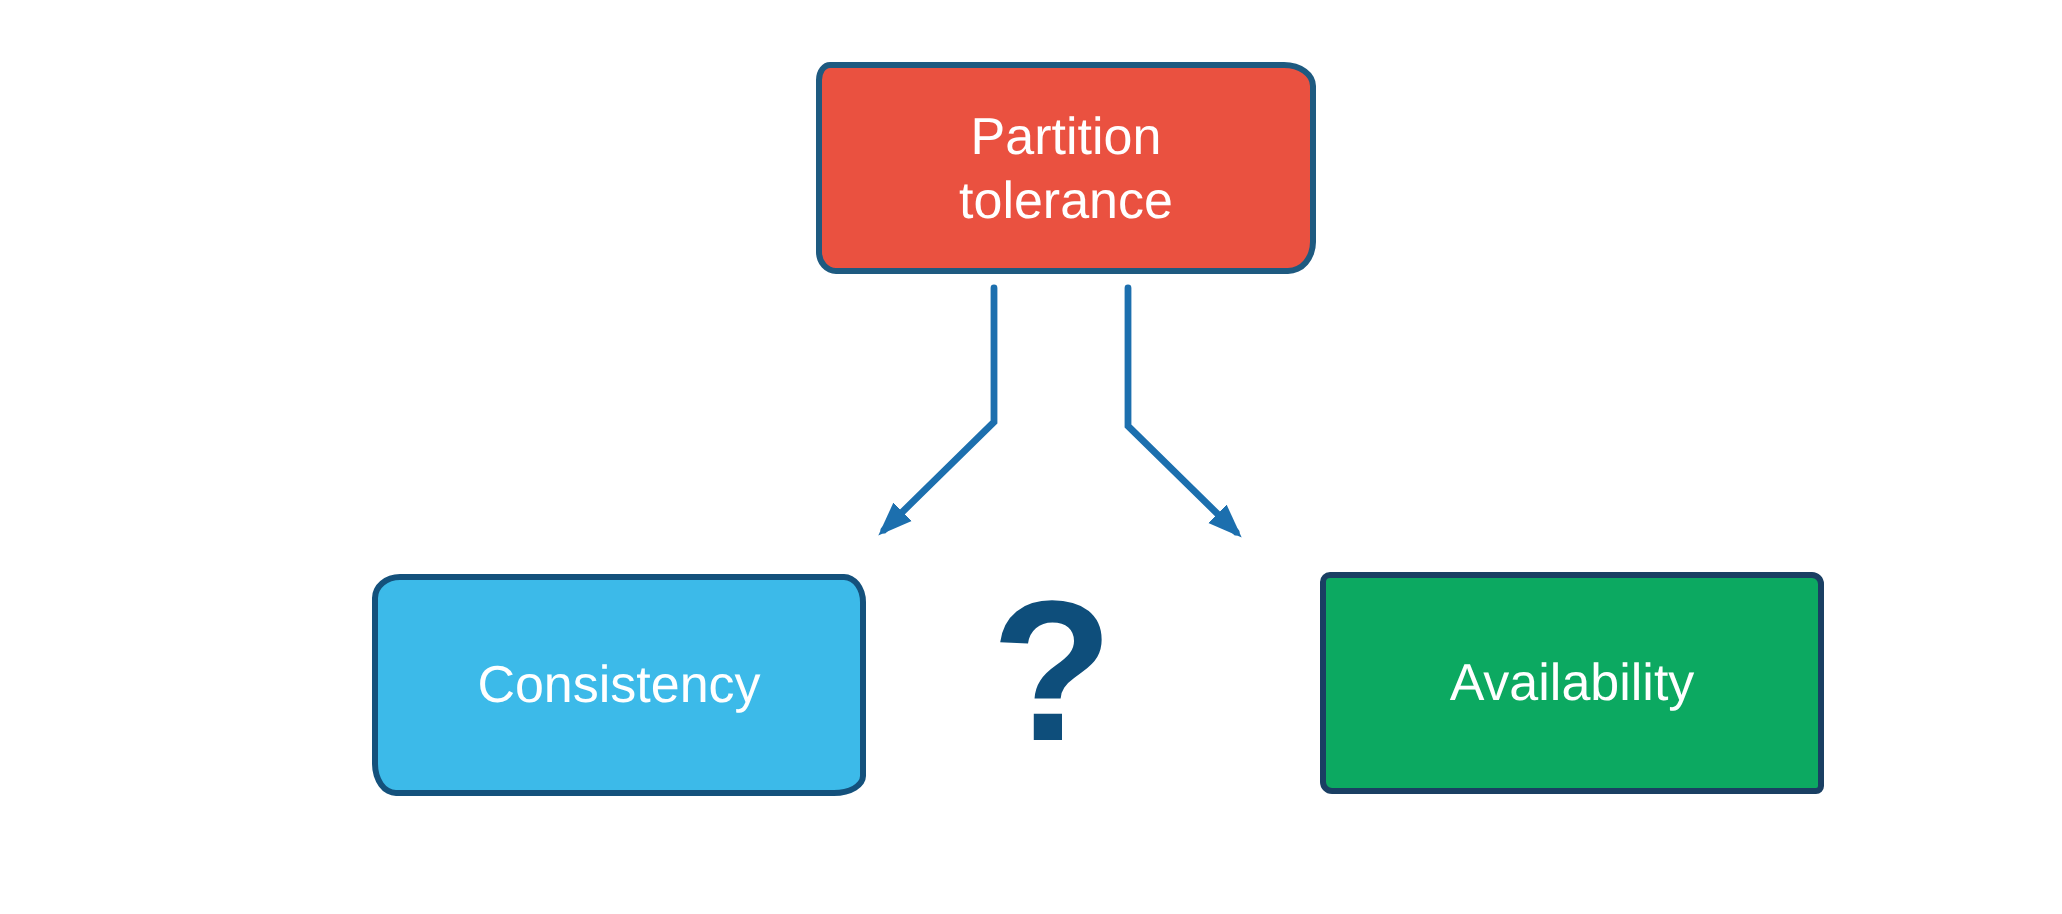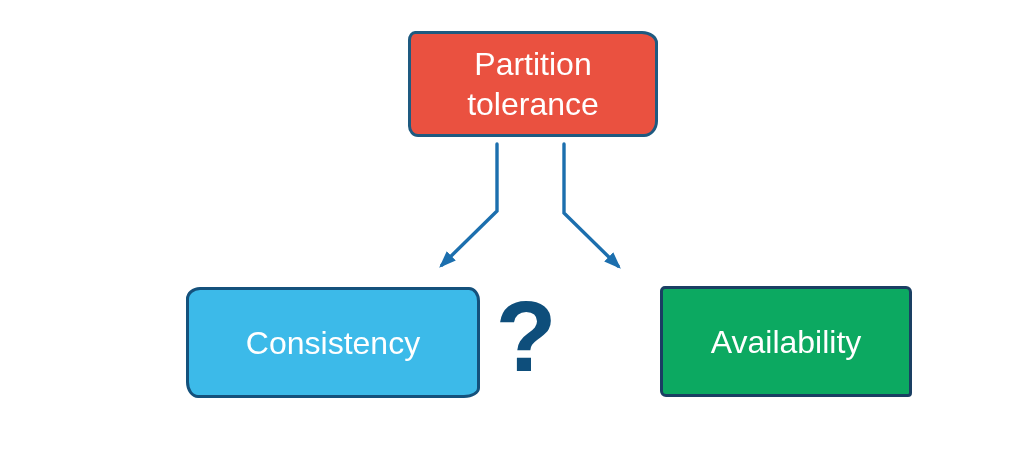--- a/index.html
+++ b/index.html
@@ -26,34 +26,34 @@
     stroke-linejoin: miter;
   }
   #ah polygon { fill: var(--arrow, #1c6fae); }
   .node {
     position: absolute;
     display: flex;
     align-items: center;
     justify-content: center;
     text-align: center;
     color: var(--text, #ffffff);
-    font-size: 32px;
+    font-size: 26px;
     line-height: 1.25;
   }
   .node-partition {
     left: 408px; top: 31px;
     width: 250px; height: 106px;
     background: var(--partition-fill, #ea5140);
     border: 3px solid var(--partition-border, #1e5a80);
     border-radius: 7px 16px 14px 10px / 9px 12px 16px 11px;
   }
   .node-partition .node-label { max-width: 150px; }
   .node-consistency {
     left: 186px; top: 287px;
-    width: 294px; height: 111px;
+    width: 247px; height: 111px;
     background: var(--consistency-fill, #3cbae9);
     border: 3px solid var(--consistency-border, #14517c);
     border-radius: 14px 11px 16px 12px / 12px 14px 10px 16px;
   }
   .node-availability {
     left: 628px; top: 286px;
     width: 252px; height: 111px;
     background: var(--availability-fill, #0ca961);
     border: 3px solid var(--availability-border, #1a3f63);
     border-radius: 5px 6px 4px 6px;

